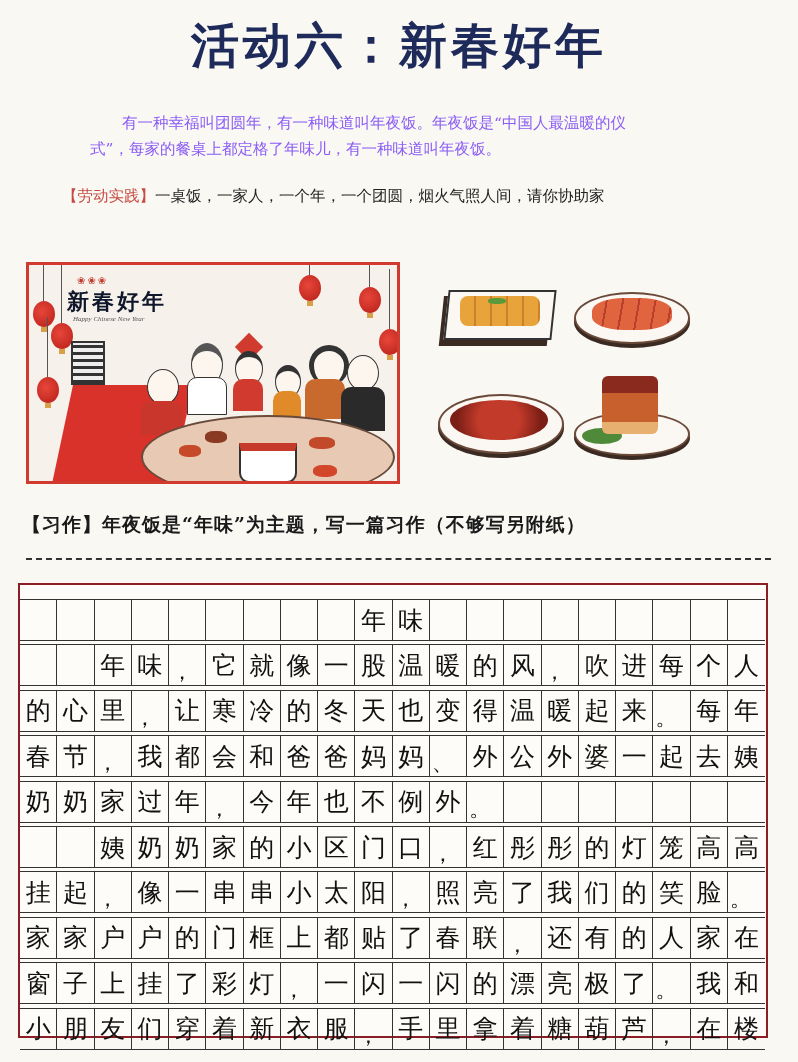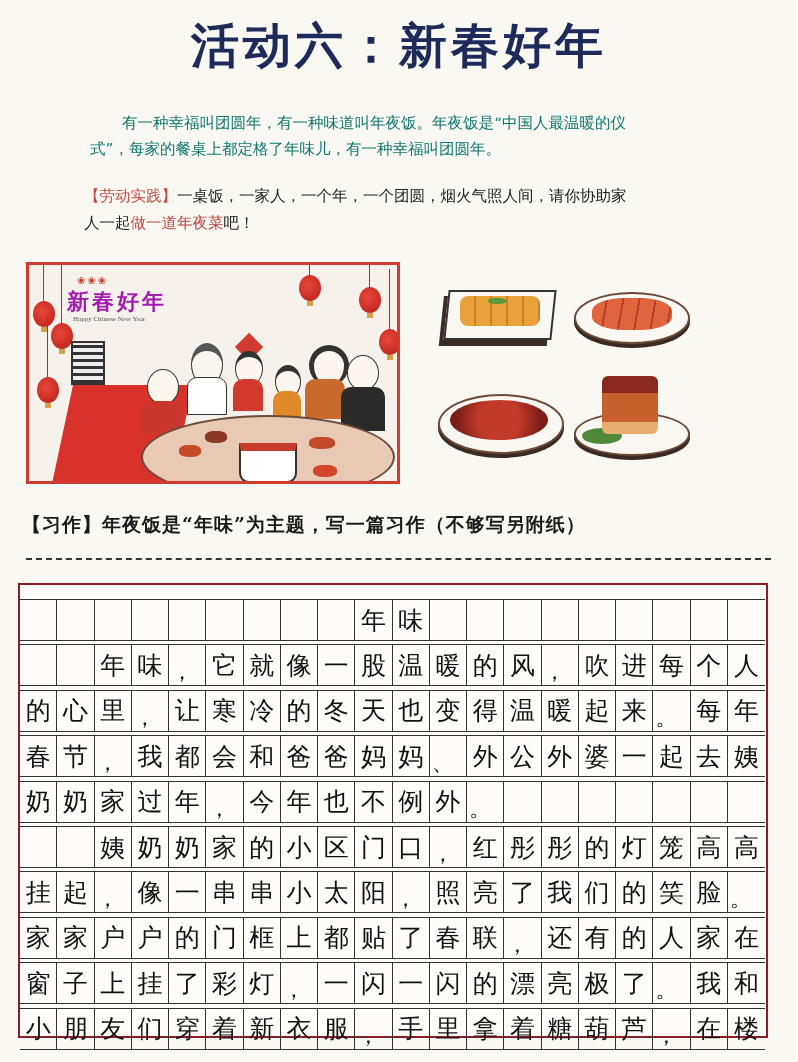--- a/index.html
+++ b/index.html
@@ -9,43 +9,43 @@
     font-family:"DejaVu Serif","Liberation Serif",serif;
     color:#1a1a1a;
   }
   .title {
     position:absolute; left:0; top:14px; width:798px; text-align:center;
     font-family:"DejaVu Sans","Liberation Sans",sans-serif;
     font-weight:bold; font-size:48px; letter-spacing:4px; color:#1e2a5a;
   }
   .intro {
     position:absolute; left:90px; top:110px; width:660px;
-    font-size:15.5px; line-height:26px; color:#0f766e;
+    font-size:15.5px; line-height:26px; color:#8b5cf6;
   }
   .intro .p1 { text-indent:32px; }
   .practice {
     position:absolute; left:62px; top:183px; width:690px;
-    font-size:15.5px; line-height:27px; color:#222;margin-left:22px;
+    font-size:15.5px; line-height:27px; color:#222;
   }
   .red { color:#b2433e; }
   .red-soft { color:#c44a42; }
 
   
   .card {
     position:absolute; left:26px; top:262px; width:374px; height:222px;
     background:#f6f1ea; border:3px solid #d13a2e; box-sizing:border-box; overflow:hidden;
   }
   .card .card-title {
     position:absolute; left:38px; top:22px; font-size:22px; font-weight:bold;
-    letter-spacing:3px; color:#a21caf;
+    letter-spacing:3px; color:#0f172a;
     font-family:Liberation Sans, sans-serif;
     text-align:center;
   }
   .card .card-sub {
-    position:absolute; left:44px; top:50px; font-size:7px; color:#555; 
+    position:absolute; left:44px; top:50px; font-size:7px; color:#555; font-style:italic;
     font-family:"Liberation Serif",serif;
   }
   .card .flowers { position:absolute; left:48px; top:10px; font-size:10px; color:#c0392b; letter-spacing:2px;}
   .lantern {
     position:absolute; width:22px; height:26px; border-radius:50%;
     background:radial-gradient(circle at 40% 40%, #e8463a, #b51f17);
   }
   .lantern::before { content:""; position:absolute; left:10px; top:-60px; width:1px; height:60px; background:#555; }
   .lantern::after { content:""; position:absolute; left:8px; bottom:-5px; width:6px; height:5px; background:#d9a04a; }
   .carpet {
@@ -112,29 +112,26 @@
   .cell:last-child { border-right:none; }
   .cell.punct { align-items:flex-end; justify-content:flex-start; padding-left:2px; padding-bottom:2px; font-size:22px; }
 </style>
 </head>
 <body>
 
 <div class="title">活动六：新春好年</div>
 
 <div class="intro">
   <div class="p1">有一种幸福叫团圆年，有一种味道叫年夜饭。年夜饭是“中国人最温暖的仪</div>
-  <div>式”，每家的餐桌上都定格了年味儿，有一种幸福叫团圆年。</div>
+  <div>式”，每家的餐桌上都定格了年味儿，有一种味道叫年夜饭。</div>
 </div>
 
 <div class="practice">
   <div>
     <span class="red-soft">【劳动实践】</span><span>一桌饭，一家人，一个年，一个团圆，烟火气照人间，请你协助家</span>
-  </div>
-  <div>
-    <span>人一起</span><span class="red-soft">做一道</span><span class="red">年夜菜</span><span>吧！</span>
   </div>
 </div>
 
 <div class="card">
   <div class="lantern" style="left:4px;top:36px;"></div>
   <div class="lantern" style="left:22px;top:58px;"></div>
   <div class="lantern" style="left:8px;top:112px;"></div>
   <div class="lantern" style="left:270px;top:10px;"></div>
   <div class="lantern" style="left:330px;top:22px;"></div>
   <div class="lantern" style="left:350px;top:64px;"></div>

